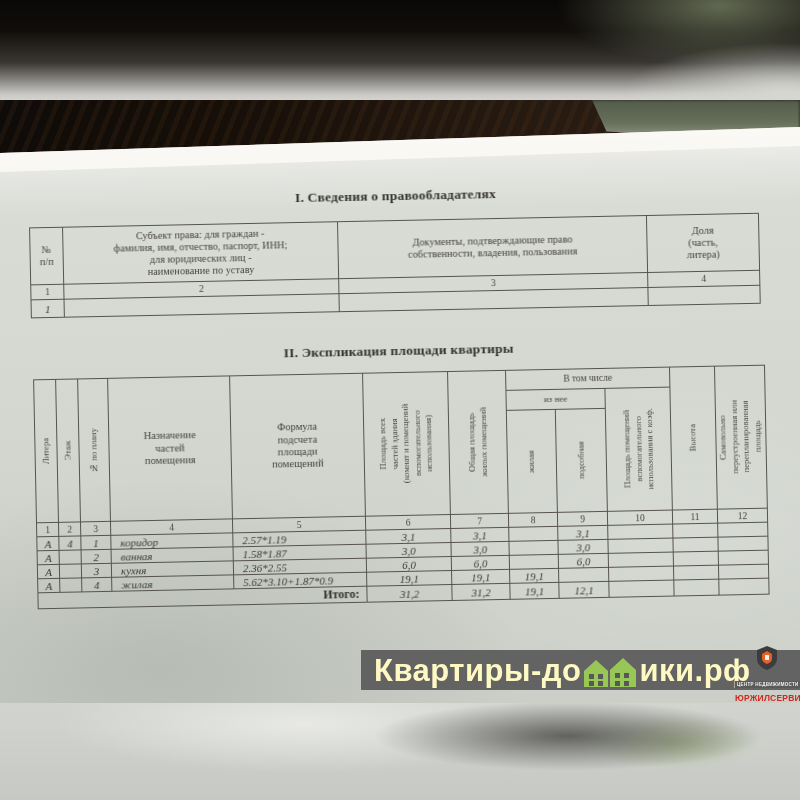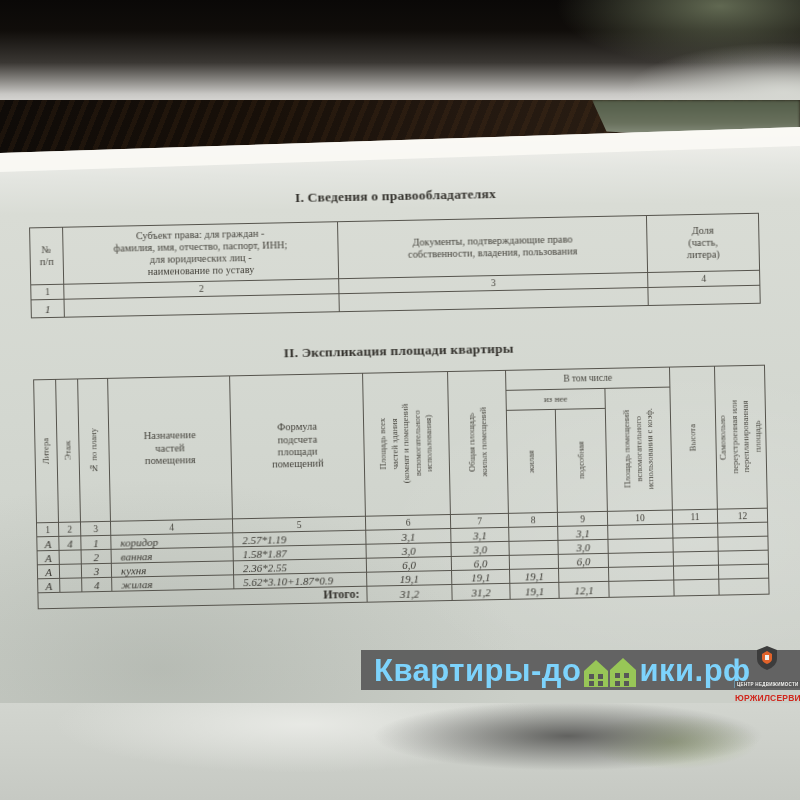--- a/index.html
+++ b/index.html
@@ -56,21 +56,21 @@
   .name{justify-content:flex-start;padding-left:9px;text-align:left;}
   .vt{writing-mode:vertical-rl;transform:rotate(180deg);white-space:pre-line;
     font-size:8.6px;line-height:1.35;text-align:center;color:#45433c;}
   .total-label{justify-content:flex-end;padding-right:7px;font-weight:bold;
     font-size:12px;font-style:normal;color:#33312c;}
 
   
   .wm-bar{position:absolute;left:361px;top:650px;width:439px;height:40px;z-index:30;
     background:rgba(95,95,95,0.97);display:flex;align-items:center;padding-left:13px;
     box-sizing:border-box;font-family:"Liberation Sans",sans-serif;}
-  .wm-text{font-weight:bold;font-size:31px;color:#7dd3fc;letter-spacing:0.5px;line-height:1;}
+  .wm-text{font-weight:bold;font-size:31px;color:#fef9c3;letter-spacing:0.5px;line-height:1;}
   .wm-houses{margin:0 1px;transform:translateY(2px);}
   .wm-logo{position:absolute;left:735px;top:646px;width:64px;z-index:31;text-align:center;
     font-family:"Liberation Sans",sans-serif;}
   .wm-tagline{display:inline-block;font-size:4.5px;font-weight:bold;color:#f0f0ee;
     background:#5a5a5a;padding:1px 2px;letter-spacing:0.3px;white-space:nowrap;
     max-width:64px;overflow:hidden;}
   .wm-brand{margin-top:1px;font-size:8.5px;font-weight:bold;color:#d0281e;letter-spacing:0.2px;}
 </style>
 </head>
 <body>

